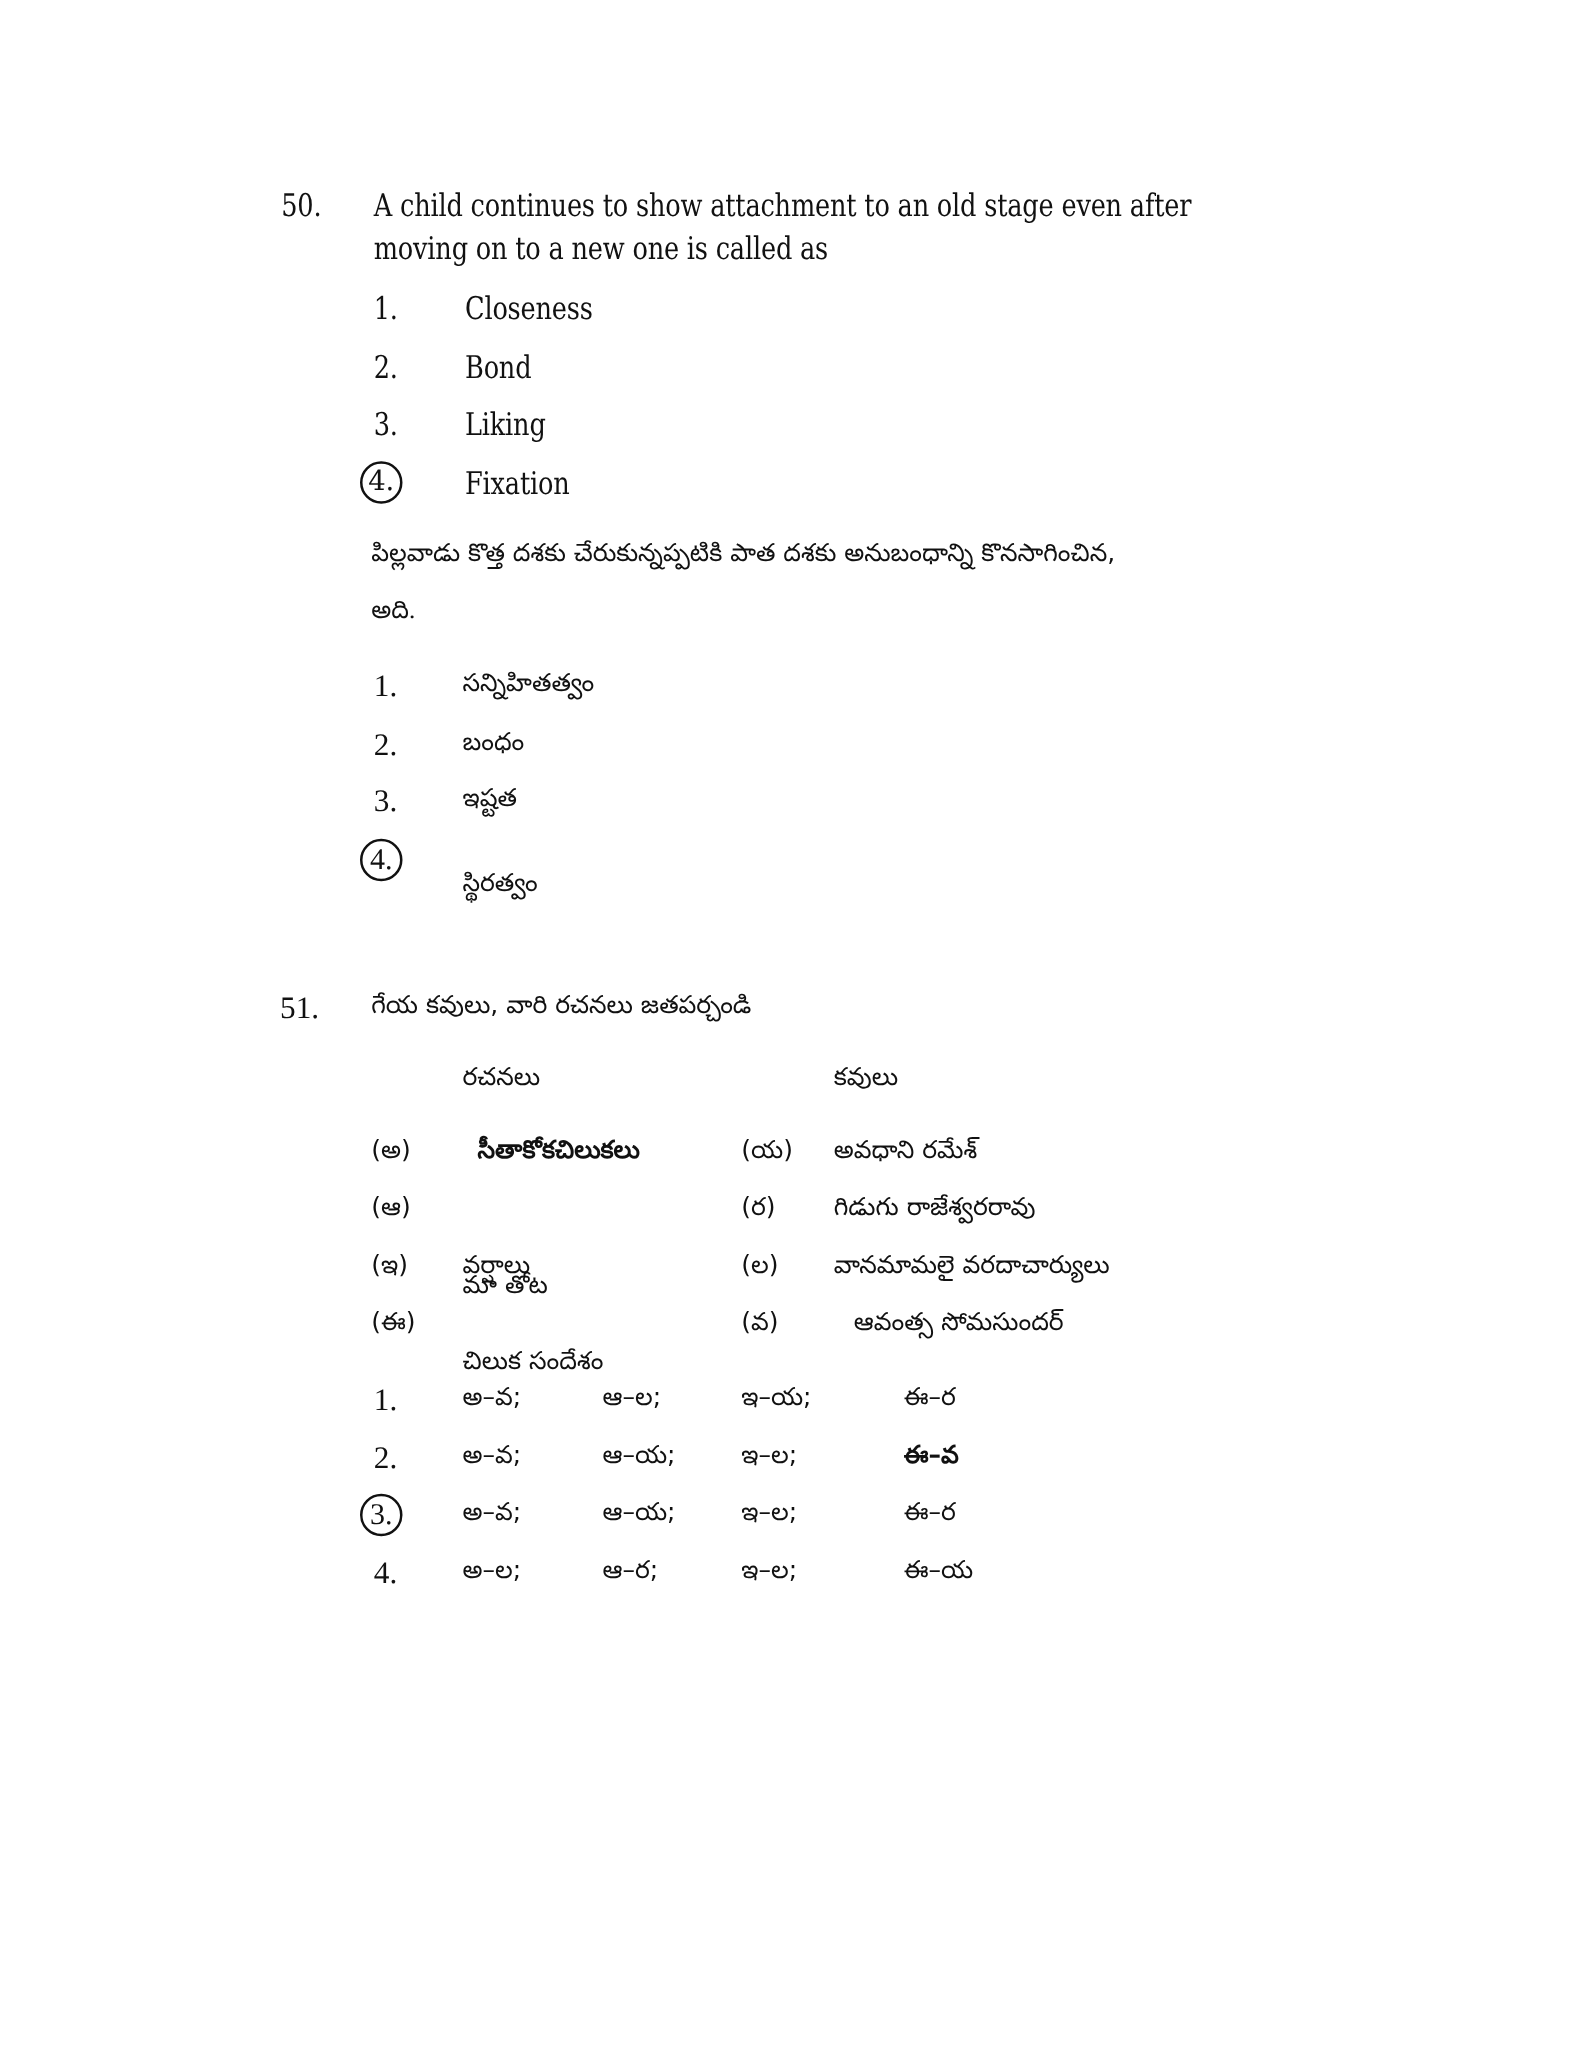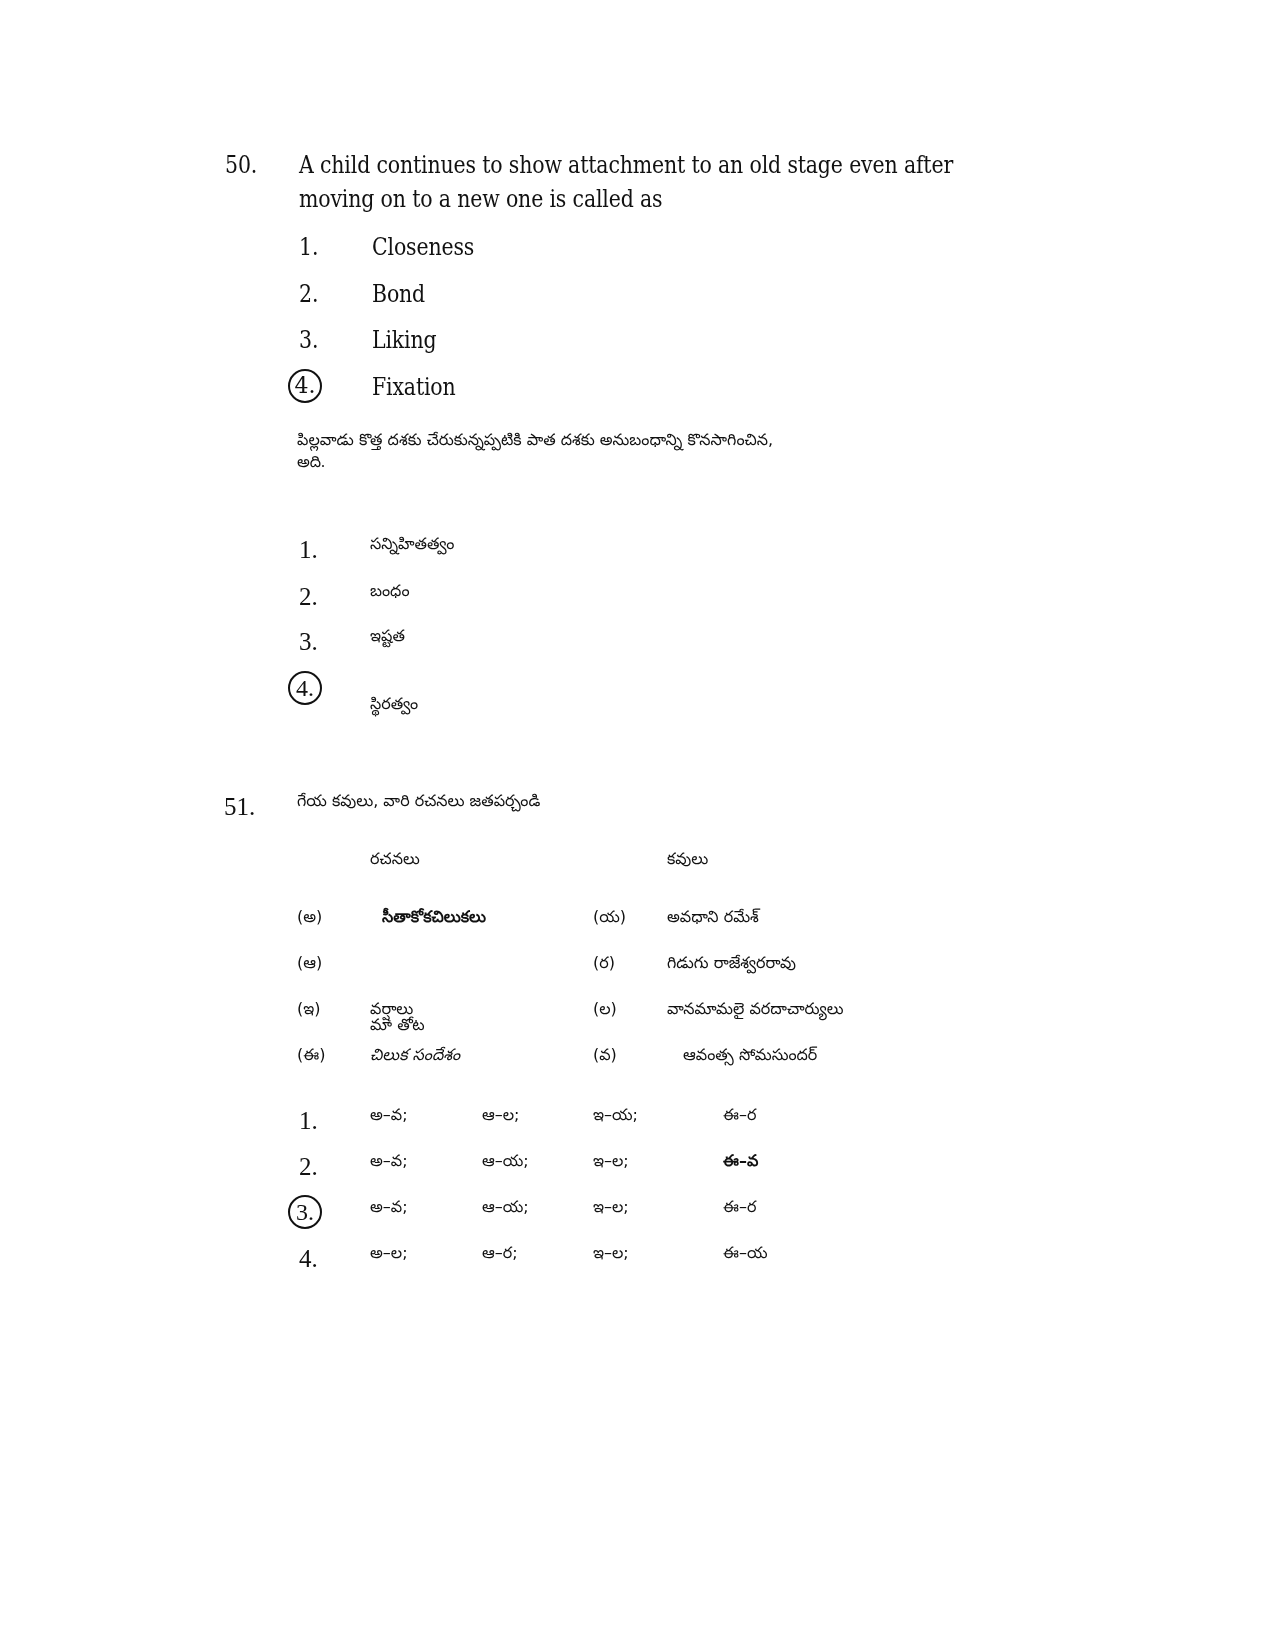--- a/index.html
+++ b/index.html
@@ -1,19 +1,19 @@
 <!DOCTYPE html>
 <html><head>
 <meta charset="utf-8">
 <style>
   html, body { margin: 0; padding: 0; background: #ffffff; }
   body { width: 1275px; height: 1651px; position: relative; overflow: hidden; color: #111111; }
   .abs { position: absolute; white-space: nowrap; line-height: 1; }
   .en { font-family: "DejaVu Serif", serif; font-size: 25px; transform: scaleX(0.82); transform-origin: left center; letter-spacing: -0.2px; }
-  .te { font-family: "DejaVu Sans", sans-serif; font-size: 16px; }
+  .te { font-family: "DejaVu Sans", sans-serif; font-size: 20px; }
   .num { font-family: "Liberation Serif", serif; font-size: 25px; }
   .circled { display: inline-block; border: 2px solid #111; border-radius: 50%; width: 34px; height: 34px; box-sizing: border-box; text-align: center; line-height: 30px; margin-left: -6px; }
   .circled.en-circ { font-family: "DejaVu Serif", serif; font-size: 22px; }
   .circled.num-circ { font-family: "Liberation Serif", serif; font-size: 24px; }
   .ul { text-underline-offset: 5px; }
 </style>
 </head>
 <body>
 
 <div>
@@ -36,21 +36,21 @@
     </div>
     <div>
       <span class="abs" style="left:294px; top:369px;">
         <span class="circled en-circ">4.</span>
       </span>
       <span class="abs en" style="left:372px; top:374px;">Fixation</span>
     </div>
   </div>
 
   <span class="abs te" style="left:297px; top:432px;">పిల్లవాడు కొత్త దశకు చేరుకున్నప్పటికి పాత దశకు అనుబంధాన్ని కొనసాగించిన,</span>
-  <span class="abs te" style="left:297px; top:454px;font-family:Liberation Serif, serif;">అది.</span>
+  <span class="abs te" style="left:297px; top:478px;font-family:Liberation Serif, serif;">అది.</span>
 
   <div>
     <div>
       <span class="abs num" style="left:299px; top:537px;">1.</span>
       <span class="abs te" style="left:370px; top:536px;">సన్నిహితత్వం</span>
     </div>
     <div>
       <span class="abs num" style="left:299px; top:584px;">2.</span>
       <span class="abs te" style="left:370px; top:583px;">బంధం</span>
     </div>
@@ -88,21 +88,21 @@
       <span class="abs te" style="left:667px; top:955px;">గిడుగు రాజేశ్వరరావు</span>
     </div>
     <div>
       <span class="abs te" style="left:297px; top:1001px;">(ఇ)</span>
       <span class="abs te" style="left:370px; top:1001px;">వర్షాలు</span>
       <span class="abs te" style="left:593px; top:1001px;">(ల)</span>
       <span class="abs te" style="left:667px; top:1001px;text-align:right;">వానమామలై వరదాచార్యులు</span>
     </div>
     <div>
       <span class="abs te" style="left:297px; top:1047px;">(ఈ)</span>
-      <span class="abs te" style="left:370px; top:1047px;font-style:italic;">చిలుక సందేశం</span>
+      <span class="abs te" style="left:370px; top:1078px;">చిలుక సందేశం</span>
       <span class="abs te" style="left:593px; top:1047px;">(వ)</span>
       <span class="abs te" style="left:667px; top:1047px;margin-left:16px;">ఆవంత్స సోమసుందర్</span>
     </div>
   </div>
 
   <div>
     <div>
       <span class="abs num" style="left:299px; top:1108px;">1.</span>
       <span class="abs te" style="left:370px; top:1107px;">అ–వ;</span>
       <span class="abs te" style="left:482px; top:1107px;">ఆ–ల;</span>

